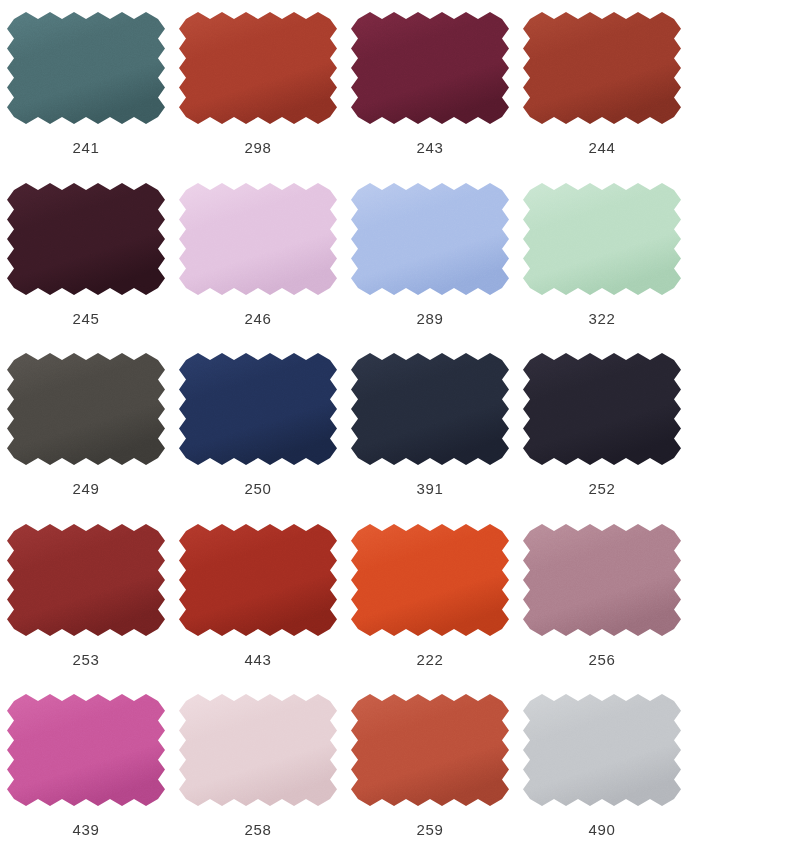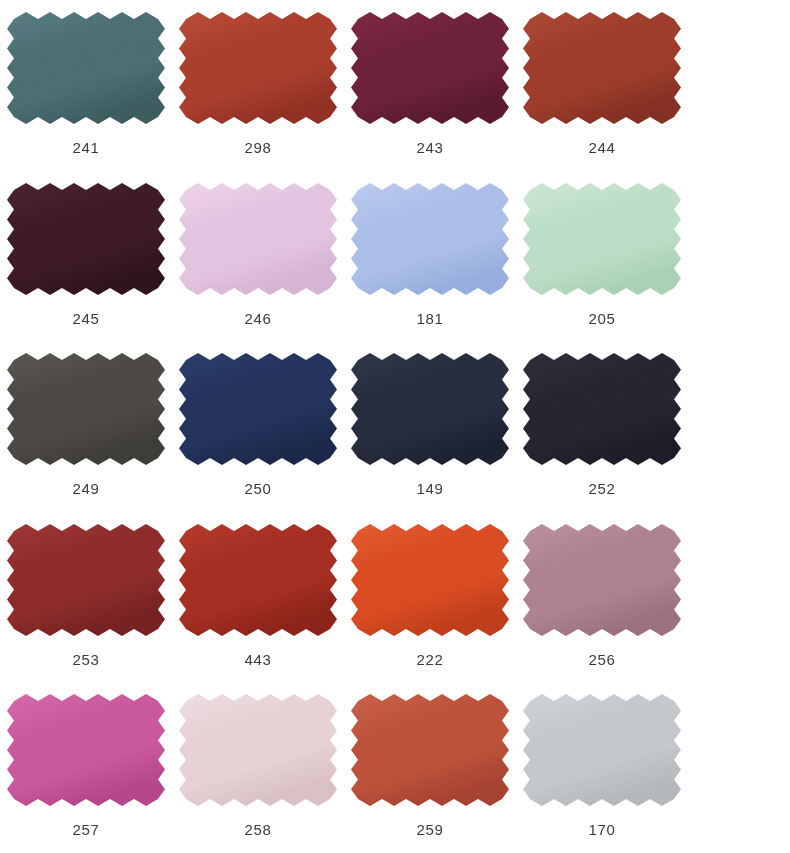--- a/index.html
+++ b/index.html
@@ -229,21 +229,21 @@
               <feComponentTransfer in="ng" result="na">
                 <feFuncA type="linear" slope="0.11" intercept="0"></feFuncA>
               </feComponentTransfer>
               <feComposite in="na" in2="SourceGraphic" operator="in"></feComposite>
             </filter>
           </defs>
           <polygon points="7.00,7.00 19.00,0.00 31.00,7.00 43.00,0.00 55.00,7.00 67.00,0.00 79.00,7.00 91.00,0.00 103.00,7.00 115.00,0.00 127.00,7.00 139.00,0.00 151.00,7.00 158.00,16.80 151.00,26.60 158.00,36.40 151.00,46.20 158.00,56.00 151.00,65.80 158.00,75.60 151.00,85.40 158.00,95.20 151.00,105.00 151.00,105.00 139.00,112.00 127.00,105.00 115.00,112.00 103.00,105.00 91.00,112.00 79.00,105.00 67.00,112.00 55.00,105.00 43.00,112.00 31.00,105.00 19.00,112.00 7.00,105.00 0.00,95.20 7.00,85.40 0.00,75.60 7.00,65.80 0.00,56.00 7.00,46.20 0.00,36.40 7.00,26.60 0.00,16.80 7.00,7.00" fill="url(#g6)"></polygon>
           <polygon points="7.00,7.00 19.00,0.00 31.00,7.00 43.00,0.00 55.00,7.00 67.00,0.00 79.00,7.00 91.00,0.00 103.00,7.00 115.00,0.00 127.00,7.00 139.00,0.00 151.00,7.00 158.00,16.80 151.00,26.60 158.00,36.40 151.00,46.20 158.00,56.00 151.00,65.80 158.00,75.60 151.00,85.40 158.00,95.20 151.00,105.00 151.00,105.00 139.00,112.00 127.00,105.00 115.00,112.00 103.00,105.00 91.00,112.00 79.00,105.00 67.00,112.00 55.00,105.00 43.00,112.00 31.00,105.00 19.00,112.00 7.00,105.00 0.00,95.20 7.00,85.40 0.00,75.60 7.00,65.80 0.00,56.00 7.00,46.20 0.00,36.40 7.00,26.60 0.00,16.80 7.00,7.00" fill="#808080" filter="url(#n6)" style="mix-blend-mode:overlay;opacity:0.85"></polygon>
         </svg>
       </div>
-      <div class="swatch-label">181</div>
+      <div class="swatch-label">289</div>
     </div>
     <div class="swatch-cell">
       <div class="swatch-figure">
         <svg viewBox="0 0 158 112" xmlns="http://www.w3.org/2000/svg">
           <defs>
             <linearGradient id="g7" x1="0" y1="0" x2="0.45" y2="1">
               <stop offset="0%" stop-color="#CBE7D3"></stop>
               <stop offset="38%" stop-color="#BCDEC5"></stop>
               <stop offset="72%" stop-color="#BCDEC5"></stop>
               <stop offset="100%" stop-color="#A8D0B3"></stop>
@@ -254,21 +254,21 @@
               <feComponentTransfer in="ng" result="na">
                 <feFuncA type="linear" slope="0.11" intercept="0"></feFuncA>
               </feComponentTransfer>
               <feComposite in="na" in2="SourceGraphic" operator="in"></feComposite>
             </filter>
           </defs>
           <polygon points="7.00,7.00 19.00,0.00 31.00,7.00 43.00,0.00 55.00,7.00 67.00,0.00 79.00,7.00 91.00,0.00 103.00,7.00 115.00,0.00 127.00,7.00 139.00,0.00 151.00,7.00 158.00,16.80 151.00,26.60 158.00,36.40 151.00,46.20 158.00,56.00 151.00,65.80 158.00,75.60 151.00,85.40 158.00,95.20 151.00,105.00 151.00,105.00 139.00,112.00 127.00,105.00 115.00,112.00 103.00,105.00 91.00,112.00 79.00,105.00 67.00,112.00 55.00,105.00 43.00,112.00 31.00,105.00 19.00,112.00 7.00,105.00 0.00,95.20 7.00,85.40 0.00,75.60 7.00,65.80 0.00,56.00 7.00,46.20 0.00,36.40 7.00,26.60 0.00,16.80 7.00,7.00" fill="url(#g7)"></polygon>
           <polygon points="7.00,7.00 19.00,0.00 31.00,7.00 43.00,0.00 55.00,7.00 67.00,0.00 79.00,7.00 91.00,0.00 103.00,7.00 115.00,0.00 127.00,7.00 139.00,0.00 151.00,7.00 158.00,16.80 151.00,26.60 158.00,36.40 151.00,46.20 158.00,56.00 151.00,65.80 158.00,75.60 151.00,85.40 158.00,95.20 151.00,105.00 151.00,105.00 139.00,112.00 127.00,105.00 115.00,112.00 103.00,105.00 91.00,112.00 79.00,105.00 67.00,112.00 55.00,105.00 43.00,112.00 31.00,105.00 19.00,112.00 7.00,105.00 0.00,95.20 7.00,85.40 0.00,75.60 7.00,65.80 0.00,56.00 7.00,46.20 0.00,36.40 7.00,26.60 0.00,16.80 7.00,7.00" fill="#808080" filter="url(#n7)" style="mix-blend-mode:overlay;opacity:0.85"></polygon>
         </svg>
       </div>
-      <div class="swatch-label">205</div>
+      <div class="swatch-label">322</div>
     </div>
     <div class="swatch-cell">
       <div class="swatch-figure">
         <svg viewBox="0 0 158 112" xmlns="http://www.w3.org/2000/svg">
           <defs>
             <linearGradient id="g8" x1="0" y1="0" x2="0.45" y2="1">
               <stop offset="0%" stop-color="#595550"></stop>
               <stop offset="38%" stop-color="#4B4843"></stop>
               <stop offset="72%" stop-color="#4B4843"></stop>
               <stop offset="100%" stop-color="#3D3B37"></stop>
@@ -329,21 +329,21 @@
               <feComponentTransfer in="ng" result="na">
                 <feFuncA type="linear" slope="0.11" intercept="0"></feFuncA>
               </feComponentTransfer>
               <feComposite in="na" in2="SourceGraphic" operator="in"></feComposite>
             </filter>
           </defs>
           <polygon points="7.00,7.00 19.00,0.00 31.00,7.00 43.00,0.00 55.00,7.00 67.00,0.00 79.00,7.00 91.00,0.00 103.00,7.00 115.00,0.00 127.00,7.00 139.00,0.00 151.00,7.00 158.00,16.80 151.00,26.60 158.00,36.40 151.00,46.20 158.00,56.00 151.00,65.80 158.00,75.60 151.00,85.40 158.00,95.20 151.00,105.00 151.00,105.00 139.00,112.00 127.00,105.00 115.00,112.00 103.00,105.00 91.00,112.00 79.00,105.00 67.00,112.00 55.00,105.00 43.00,112.00 31.00,105.00 19.00,112.00 7.00,105.00 0.00,95.20 7.00,85.40 0.00,75.60 7.00,65.80 0.00,56.00 7.00,46.20 0.00,36.40 7.00,26.60 0.00,16.80 7.00,7.00" fill="url(#g10)"></polygon>
           <polygon points="7.00,7.00 19.00,0.00 31.00,7.00 43.00,0.00 55.00,7.00 67.00,0.00 79.00,7.00 91.00,0.00 103.00,7.00 115.00,0.00 127.00,7.00 139.00,0.00 151.00,7.00 158.00,16.80 151.00,26.60 158.00,36.40 151.00,46.20 158.00,56.00 151.00,65.80 158.00,75.60 151.00,85.40 158.00,95.20 151.00,105.00 151.00,105.00 139.00,112.00 127.00,105.00 115.00,112.00 103.00,105.00 91.00,112.00 79.00,105.00 67.00,112.00 55.00,105.00 43.00,112.00 31.00,105.00 19.00,112.00 7.00,105.00 0.00,95.20 7.00,85.40 0.00,75.60 7.00,65.80 0.00,56.00 7.00,46.20 0.00,36.40 7.00,26.60 0.00,16.80 7.00,7.00" fill="#808080" filter="url(#n10)" style="mix-blend-mode:overlay;opacity:0.85"></polygon>
         </svg>
       </div>
-      <div class="swatch-label">149</div>
+      <div class="swatch-label">391</div>
     </div>
     <div class="swatch-cell">
       <div class="swatch-figure">
         <svg viewBox="0 0 158 112" xmlns="http://www.w3.org/2000/svg">
           <defs>
             <linearGradient id="g11" x1="0" y1="0" x2="0.45" y2="1">
               <stop offset="0%" stop-color="#302D3B"></stop>
               <stop offset="38%" stop-color="#262430"></stop>
               <stop offset="72%" stop-color="#262430"></stop>
               <stop offset="100%" stop-color="#1D1B26"></stop>
@@ -479,21 +479,21 @@
               <feComponentTransfer in="ng" result="na">
                 <feFuncA type="linear" slope="0.11" intercept="0"></feFuncA>
               </feComponentTransfer>
               <feComposite in="na" in2="SourceGraphic" operator="in"></feComposite>
             </filter>
           </defs>
           <polygon points="7.00,7.00 19.00,0.00 31.00,7.00 43.00,0.00 55.00,7.00 67.00,0.00 79.00,7.00 91.00,0.00 103.00,7.00 115.00,0.00 127.00,7.00 139.00,0.00 151.00,7.00 158.00,16.80 151.00,26.60 158.00,36.40 151.00,46.20 158.00,56.00 151.00,65.80 158.00,75.60 151.00,85.40 158.00,95.20 151.00,105.00 151.00,105.00 139.00,112.00 127.00,105.00 115.00,112.00 103.00,105.00 91.00,112.00 79.00,105.00 67.00,112.00 55.00,105.00 43.00,112.00 31.00,105.00 19.00,112.00 7.00,105.00 0.00,95.20 7.00,85.40 0.00,75.60 7.00,65.80 0.00,56.00 7.00,46.20 0.00,36.40 7.00,26.60 0.00,16.80 7.00,7.00" fill="url(#g16)"></polygon>
           <polygon points="7.00,7.00 19.00,0.00 31.00,7.00 43.00,0.00 55.00,7.00 67.00,0.00 79.00,7.00 91.00,0.00 103.00,7.00 115.00,0.00 127.00,7.00 139.00,0.00 151.00,7.00 158.00,16.80 151.00,26.60 158.00,36.40 151.00,46.20 158.00,56.00 151.00,65.80 158.00,75.60 151.00,85.40 158.00,95.20 151.00,105.00 151.00,105.00 139.00,112.00 127.00,105.00 115.00,112.00 103.00,105.00 91.00,112.00 79.00,105.00 67.00,112.00 55.00,105.00 43.00,112.00 31.00,105.00 19.00,112.00 7.00,105.00 0.00,95.20 7.00,85.40 0.00,75.60 7.00,65.80 0.00,56.00 7.00,46.20 0.00,36.40 7.00,26.60 0.00,16.80 7.00,7.00" fill="#808080" filter="url(#n16)" style="mix-blend-mode:overlay;opacity:0.85"></polygon>
         </svg>
       </div>
-      <div class="swatch-label">257</div>
+      <div class="swatch-label">439</div>
     </div>
     <div class="swatch-cell">
       <div class="swatch-figure">
         <svg viewBox="0 0 158 112" xmlns="http://www.w3.org/2000/svg">
           <defs>
             <linearGradient id="g17" x1="0" y1="0" x2="0.45" y2="1">
               <stop offset="0%" stop-color="#EFDCE0"></stop>
               <stop offset="38%" stop-color="#E6D0D4"></stop>
               <stop offset="72%" stop-color="#E6D0D4"></stop>
               <stop offset="100%" stop-color="#D9BFC4"></stop>
@@ -554,15 +554,15 @@
               <feComponentTransfer in="ng" result="na">
                 <feFuncA type="linear" slope="0.11" intercept="0"></feFuncA>
               </feComponentTransfer>
               <feComposite in="na" in2="SourceGraphic" operator="in"></feComposite>
             </filter>
           </defs>
           <polygon points="7.00,7.00 19.00,0.00 31.00,7.00 43.00,0.00 55.00,7.00 67.00,0.00 79.00,7.00 91.00,0.00 103.00,7.00 115.00,0.00 127.00,7.00 139.00,0.00 151.00,7.00 158.00,16.80 151.00,26.60 158.00,36.40 151.00,46.20 158.00,56.00 151.00,65.80 158.00,75.60 151.00,85.40 158.00,95.20 151.00,105.00 151.00,105.00 139.00,112.00 127.00,105.00 115.00,112.00 103.00,105.00 91.00,112.00 79.00,105.00 67.00,112.00 55.00,105.00 43.00,112.00 31.00,105.00 19.00,112.00 7.00,105.00 0.00,95.20 7.00,85.40 0.00,75.60 7.00,65.80 0.00,56.00 7.00,46.20 0.00,36.40 7.00,26.60 0.00,16.80 7.00,7.00" fill="url(#g19)"></polygon>
           <polygon points="7.00,7.00 19.00,0.00 31.00,7.00 43.00,0.00 55.00,7.00 67.00,0.00 79.00,7.00 91.00,0.00 103.00,7.00 115.00,0.00 127.00,7.00 139.00,0.00 151.00,7.00 158.00,16.80 151.00,26.60 158.00,36.40 151.00,46.20 158.00,56.00 151.00,65.80 158.00,75.60 151.00,85.40 158.00,95.20 151.00,105.00 151.00,105.00 139.00,112.00 127.00,105.00 115.00,112.00 103.00,105.00 91.00,112.00 79.00,105.00 67.00,112.00 55.00,105.00 43.00,112.00 31.00,105.00 19.00,112.00 7.00,105.00 0.00,95.20 7.00,85.40 0.00,75.60 7.00,65.80 0.00,56.00 7.00,46.20 0.00,36.40 7.00,26.60 0.00,16.80 7.00,7.00" fill="#808080" filter="url(#n19)" style="mix-blend-mode:overlay;opacity:0.85"></polygon>
         </svg>
       </div>
-      <div class="swatch-label">170</div>
+      <div class="swatch-label">490</div>
     </div>
   </div>
 
 </body></html>

